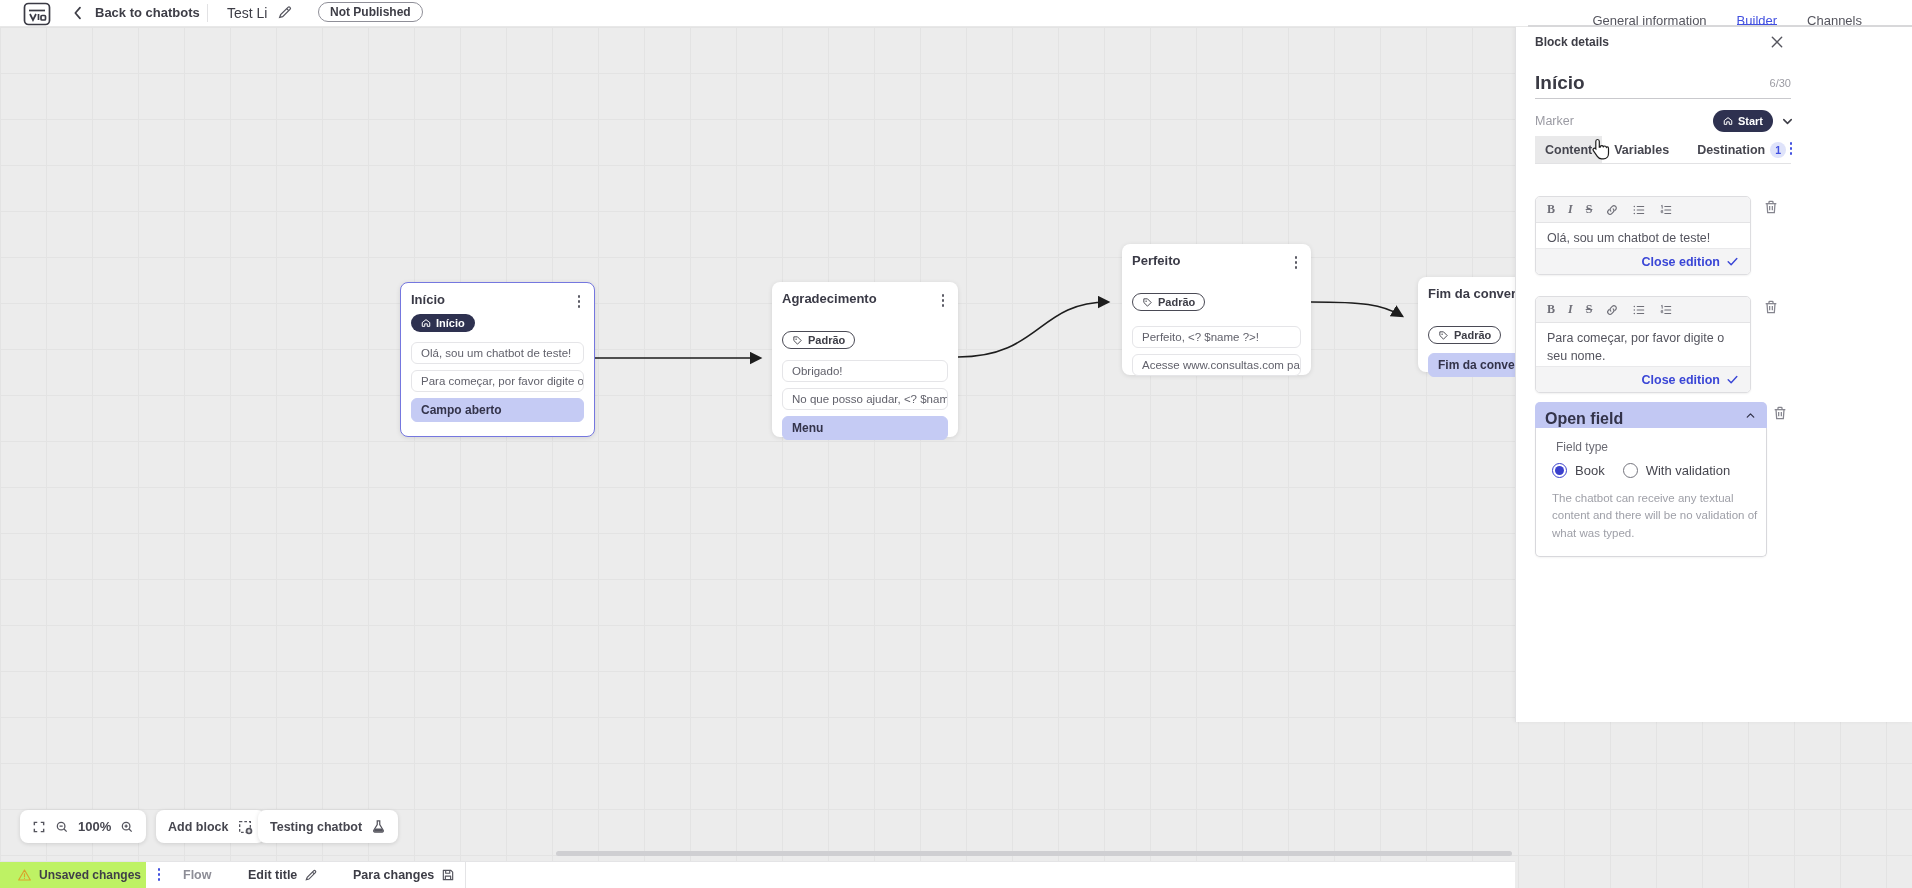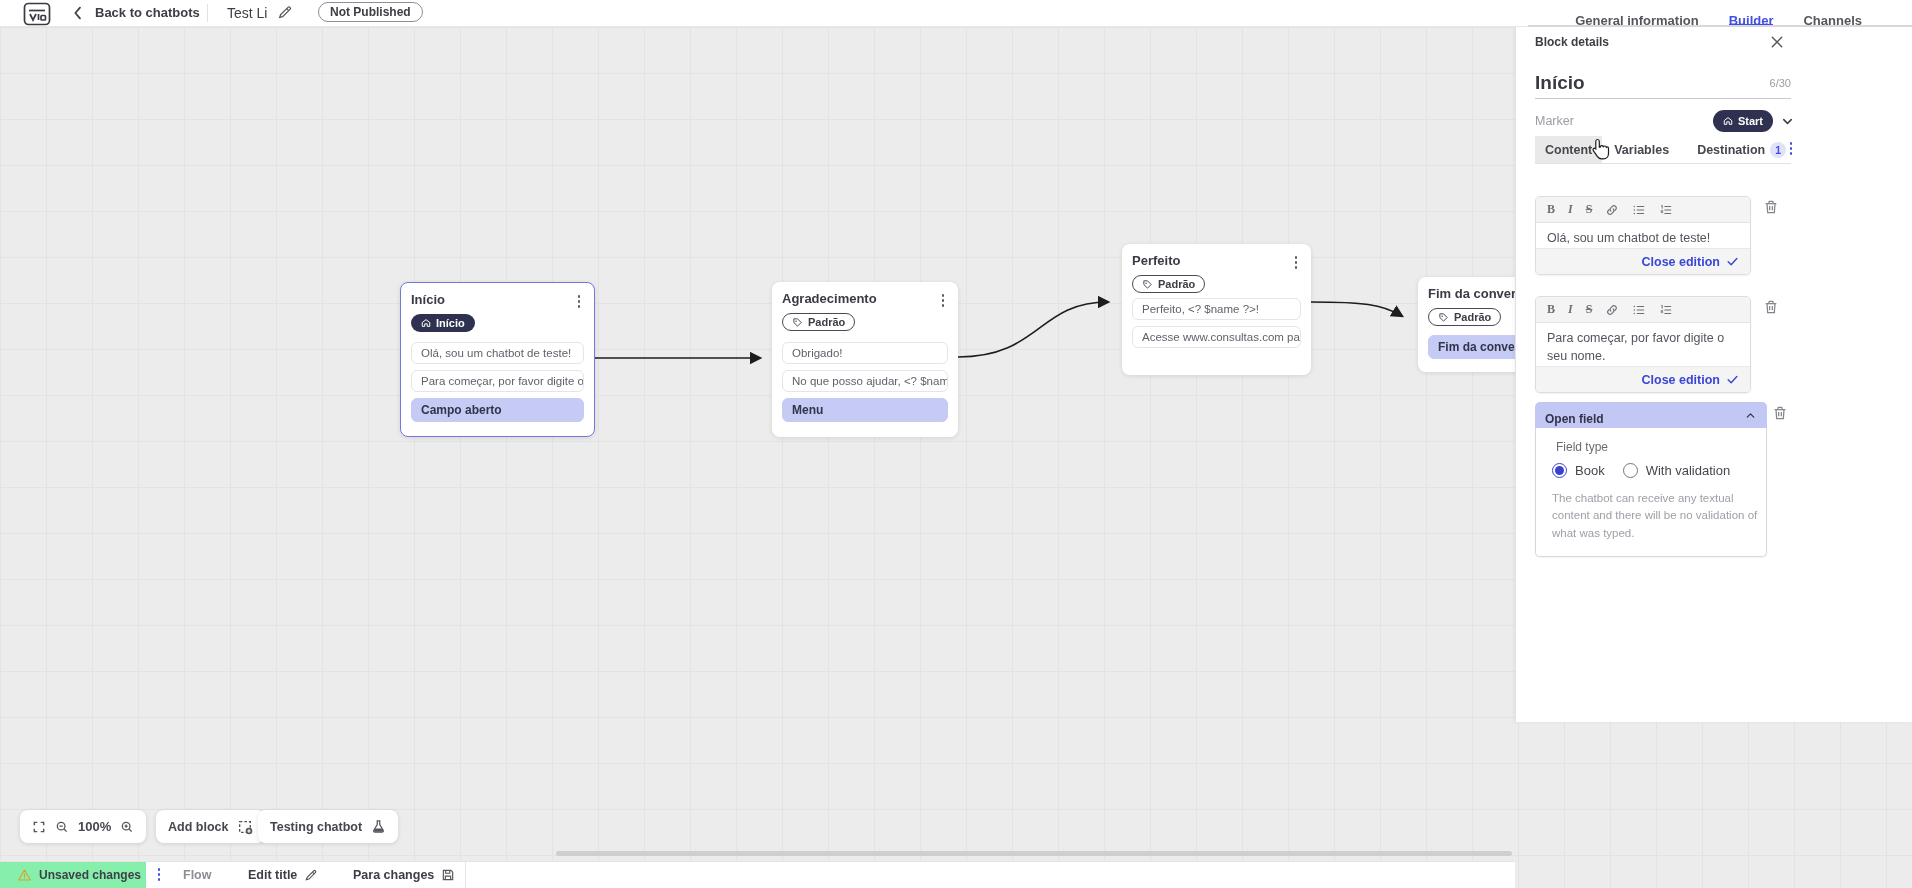--- a/index.html
+++ b/index.html
@@ -8,58 +8,58 @@
   
   #topbar { position:absolute; left:0; top:0; width:1912px; height:27px; background:#fff; border-bottom:1px solid #e8e8e8; z-index:30; }
   .tb-logo { position:absolute; left:23px; top:2px; width:30px; height:24px; color:#3a3a44; }
   .tb-back-chevron { position:absolute; left:70px; top:5px; width:16px; height:16px; color:#3d3d46; cursor:pointer; }
   .tb-back-label { position:absolute; left:95px; top:5px; font-size:13px; font-weight:700; color:#3d3d46; cursor:pointer; }
   .tb-divider { position:absolute; left:207px; top:4px; width:1px; height:18px; background:#e2e2e4; }
   .tb-title { position:absolute; left:227px; top:5px; font-size:14px; font-weight:500; color:#3d3d46; }
   .tb-pencil { position:absolute; left:277px; top:4px; width:16px; height:16px; color:#55555e; cursor:pointer; }
   .tb-badge { position:absolute; left:318px; top:2px; border:1px solid #8f8f98; border-radius:12px; padding:2px 11px; font-size:12px; font-weight:600; color:#3d3d46; background:#fff; }
   .tb-tabs { position:absolute; right:0; top:0; height:27px; display:flex; align-items:stretch; gap:30px; padding-right:50px; }
-  .tb-tab { display:flex; align-items:center; font-size:13px; font-weight:700; color:#55555e; cursor:pointer; border-bottom:3px solid transparent; padding-top:16px; }
+  .tb-tab { display:flex; align-items:center; font-size:13px; font-weight:400; color:#55555e; cursor:pointer; border-bottom:3px solid transparent; padding-top:16px; }
   .tb-tab.active { color:#4250e0; border-bottom-color:#4250e0; }
   .tb-tabs-hairline { position:absolute; right:0; top:25px; width:384px; height:2px; background:#d8d8da; }
 
   
   #canvas { position:absolute; left:0; top:27px; width:1912px; height:861px; background-color:#ececec;
     background-image:linear-gradient(#e3e3e3 1px, transparent 1px),linear-gradient(90deg,#e3e3e3 1px, transparent 1px);
     background-size:46px 46px; z-index:1; }
   #wires { position:absolute; left:0; top:27px; width:1912px; height:861px; z-index:2; pointer-events:none; }
 
   .block { position:absolute; background:#fff; border-radius:8px; box-shadow:0 1px 5px rgba(0,0,0,.10); padding:9px 10px; z-index:3; }
   .block.selected { border:1.5px solid #7577df; }
   .block-title { font-size:13px; font-weight:700; color:#3a3a46; }
   .block-kebab { position:absolute; top:10px; right:8px; width:14px; height:18px; color:#5a5a64; cursor:pointer; display:flex; flex-direction:column; align-items:center; gap:2.5px; padding-top:2px; }
   .block-kebab i { width:2.5px; height:2.5px; border-radius:50%; background:currentColor; }
   .badge-dark { display:inline-flex; align-items:center; gap:5px; background:#2e3150; color:#fff; border-radius:11px; padding:3px 10px; font-size:11px; font-weight:700; margin-top:7px; }
-  .badge-tag { display:inline-flex; align-items:center; gap:5px; background:#fff; color:#3d3d46; border:1px solid #4a4a55; border-radius:11px; padding:2px 9px; font-size:11px; font-weight:600; margin-top:7px; }
+  .badge-tag { display:inline-flex; align-items:center; gap:5px; background:#fff; color:#3d3d46; border:1px solid #4a4a55; border-radius:11px; padding:2px 9px; font-size:11px; font-weight:600; margin-top:25px; }
   .block-rows { margin-top:10px; display:flex; flex-direction:column; gap:6px; }
   .block-row { background:#fff; border:1px solid #e5e5e8; border-radius:6px; padding:4px 9px; font-size:11.5px; color:#61616b; white-space:nowrap; overflow:hidden; cursor:pointer; }
   .block-row.highlight { background:#c5cbf4; border-color:#c5cbf4; color:#33334a; font-weight:700; font-size:12px; }
 
   #block-inicio { left:400px; top:282px; width:195px; height:155px; }
   #block-agradecimento { left:772px; top:282px; width:186px; height:155px; }
   #block-consultas { left:1122px; top:244px; width:189px; height:131px; }
   #block-fim { left:1418px; top:277px; width:190px; height:95px; }
 
   
   .cv-card { position:absolute; top:810px; height:33px; background:#fff; border-radius:8px; box-shadow:0 1px 4px rgba(0,0,0,.13); display:flex; align-items:center; gap:9px; padding:16px 12px; z-index:4; font-size:12.5px; font-weight:700; color:#46464f; }
   .cv-card svg { display:block; }
   #cv-zoom { left:20px; }
   #cv-addblock { left:156px; cursor:pointer; }
   #cv-testing { left:258px; cursor:pointer; }
   .zoom-btn { color:#55555e; cursor:pointer; display:flex; }
   #cv-scrollbar { position:absolute; left:556px; top:851px; width:956px; height:5px; background:#cfcfd2; border-radius:3px; z-index:4; cursor:pointer; }
 
   
   #statusbar { position:absolute; left:0; top:861px; width:1515px; height:27px; background:#fff; border-top:1px solid #e4e4e6; z-index:5; }
-  .sb-warn { position:absolute; left:0; top:0; width:146px; height:26px; background:#86efac; display:flex; align-items:center; gap:7px; padding-left:17px; }
+  .sb-warn { position:absolute; left:0; top:0; width:146px; height:26px; background:#bef264; display:flex; align-items:center; gap:7px; padding-left:17px; }
   .sb-warn-label { font-size:12px; font-weight:700; color:#3f3f48; }
   .sb-kebab { position:absolute; left:153px; top:4px; width:12px; height:18px; color:#4250e0; display:flex; flex-direction:column; align-items:center; gap:2.5px; padding-top:2px; cursor:pointer; }
   .sb-kebab i { width:2.5px; height:2.5px; border-radius:50%; background:currentColor; }
   .sb-item { position:absolute; top:6px; font-size:12.5px; font-weight:700; cursor:pointer; display:flex; align-items:center; gap:7px; }
   #sb-flow { left:183px; color:#8d8d96; }
   #sb-edit { left:248px; color:#3d3d46; }
   #sb-save { left:353px; color:#3d3d46; }
   .sb-divider { position:absolute; left:465px; top:0; width:1px; height:26px; background:#e4e4e6; }
 
   
@@ -90,21 +90,21 @@
   .ed-btn { cursor:pointer; display:flex; align-items:center; font-size:12px; font-weight:700; font-family:"Liberation Serif", serif; }
   .ed-btn.italic { font-style:italic; }
   .ed-btn.strike { text-decoration:line-through; }
   .ed-body { padding:6px 11px; font-size:12.5px; color:#54545e; line-height:1.45; background:#fff; cursor:text; }
   .ed-footer { position:absolute; left:0; bottom:0; width:100%; height:26px; background:#f4f4f5; border-top:1px solid #e9e9eb; display:flex; align-items:center; justify-content:flex-end; gap:6px; padding-right:11px; color:#3a46d6; font-size:12.5px; font-weight:700; cursor:pointer; }
   .trash { position:absolute; left:228px; width:16px; height:18px; color:#85858e; cursor:pointer; }
   #trash-1 { top:171px; } #trash-2 { top:271px; } #trash-3 { top:377px; left:237px; }
 
   #openfield { position:absolute; left:0; top:375px; width:232px; }
   .of-header { height:26px; background:#c2c8f3; border-radius:5px 5px 0 0; display:flex; align-items:center; justify-content:space-between; padding:0 10px; cursor:pointer; }
-  .of-header-label { font-size:12px; font-weight:700; color:#33334a;margin-top:8px; }
+  .of-header-label { font-size:16px; font-weight:700; color:#33334a;margin-top:8px; }
   .of-body { background:#fff; border:1px solid #d8d8dc; border-top:none; border-radius:0 0 5px 5px; padding:12px 8px 14px 16px; box-shadow:0 1px 2px rgba(0,0,0,.05); }
   .of-fieldtype { font-size:12px; color:#6b6b74; margin-left:4px; }
   .of-radios { display:flex; align-items:center; gap:18px; margin-top:9px; }
   .radio-opt { display:flex; align-items:center; gap:8px; cursor:pointer; font-size:13px; color:#46464f; }
   .radio-circle { width:15px; height:15px; border-radius:50%; border:1.5px solid #75757e; background:#fff; position:relative; flex:0 0 auto; }
   .radio-circle.checked { border-color:#3b41cd; }
   .radio-circle.checked::after { content:""; position:absolute; left:1.5px; top:1.5px; width:9px; height:9px; border-radius:50%; background:#3b41cd; }
   .of-desc { margin-top:12px; font-size:11.5px; line-height:1.5; color:#9fa0a8; }
 
   #add-content { position:absolute; left:0; top:520px; width:272px; height:44px; border:1.5px dashed #b5b5bc; border-radius:6px; background:transparent; display:flex; align-items:center; justify-content:center; font-size:13px; font-weight:700; color:#3d3d46; cursor:pointer; }
@@ -179,21 +179,21 @@
       <i></i>
       <i></i>
     </div>
   <span class="badge-tag">
     <svg width="11" height="11" viewBox="0 0 24 24" fill="none" stroke="#3d3d46" stroke-width="2" stroke-linejoin="round">
         <path d="M4 4 H12 L20 12 L12 20 L4 12 Z"></path>
         <circle cx="9" cy="9" r="1.6" fill="#3d3d46" stroke="none"></circle>
       </svg>
     <span>Padrão</span>
   </span>
-  <div class="block-rows" style="margin-top:4px;">
+  <div class="block-rows" style="margin-top:14px;">
     <div class="block-row">Perfeito, &lt;? $name ?&gt;!</div>
     <div class="block-row">Acesse www.consultas.com par...</div>
   </div>
 </div>
 
 <div class="block" id="block-fim">
   <div class="block-title">Fim da conversa</div>
   <span class="badge-tag">
     <svg width="11" height="11" viewBox="0 0 24 24" fill="none" stroke="#3d3d46" stroke-width="2" stroke-linejoin="round">
         <path d="M4 4 H12 L20 12 L12 20 L4 12 Z"></path>

